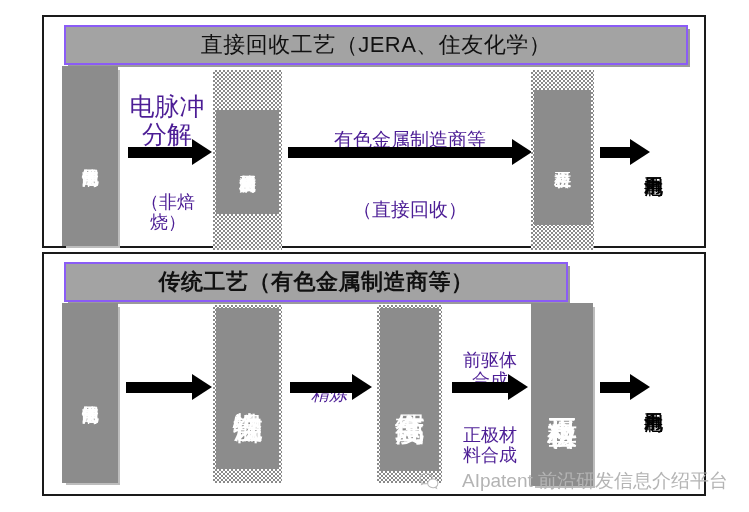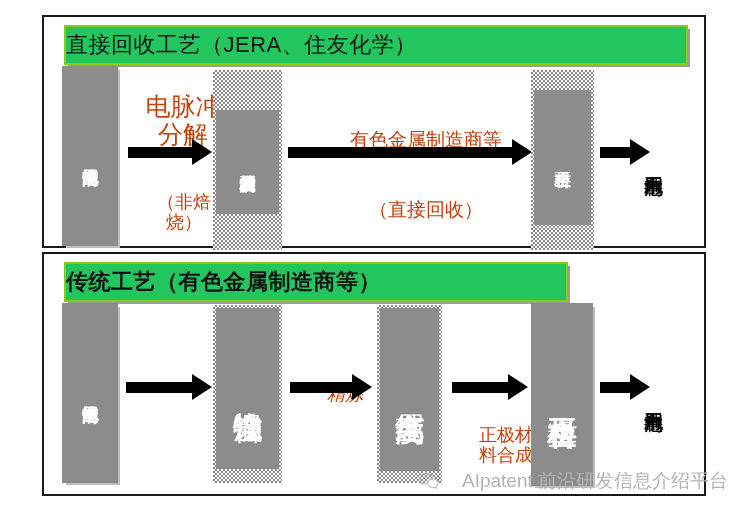--- a/index.html
+++ b/index.html
@@ -29,26 +29,26 @@
     background: #ffffff;
     box-sizing: border-box;
   }
   #section-top    { left: 42px;  top: 15px;  width: 664px; height: 233px; }
   #section-bottom { left: 42px;  top: 252px; width: 664px; height: 244px; }
 
   
   .title-banner {
     position: absolute;
     box-sizing: border-box;
-    background: #22c55e;
-    border: 2px solid #84cc16;
+    background: #a3a3a3;
+    border: 2px solid #8b5cf6;
     box-shadow: 3px 3px 0 -1px #9b9b9b;
     display: flex;
     align-items: center;
-    justify-content: flex-start;
+    justify-content: center;
   }
   .title-banner .title-text {
     font-size: 22px;
     letter-spacing: 0.5px;
     white-space: nowrap;
     color: #111111;
   }
   #title-top    { left: 20px; top: 8px;  width: 624px; height: 40px; }
   #title-bottom { left: 20px; top: 8px;  width: 504px; height: 40px; font-weight: bold; }
 
@@ -111,25 +111,24 @@
     border-top: 13px solid transparent;
     border-bottom: 13px solid transparent;
     border-left: 20px solid #000000;
     flex: 0 0 auto;
     margin-left: -1px;
   }
 
   
   .lbl {
     position: absolute;
-    color: #c2410c;
+    color: #4c1d95;
     white-space: pre-line;
     text-align: center;
     line-height: 1.12;
-    margin-left: 16px;
   }
   .lbl.big   { font-size: 25px; }
   .lbl.mid   { font-size: 18px; }
 
   
   .vlabel {
     position: absolute;
     writing-mode: vertical-rl;
     text-orientation: upright;
     color: #000000;
@@ -252,20 +251,24 @@
     <span class="shaft"></span>
     <span class="head"></span>
   </div>
 
   <div class="vbox dither" style="left:377px; top:305px; width:65px; height:178px;">
     <div class="inner" style="top:3px; bottom:12px;">
       <span class="vtext" style="font-size:30px;">高纯度金属</span>
     </div>
   </div>
 
+  <div class="lbl mid" style="left:448px; top:330px; width:84px;">
+    <span>前驱体
+合成</span>
+  </div>
 
   <div class="arrow" style="left:452px; top:380px; width:76px;">
     <span class="shaft"></span>
     <span class="head"></span>
   </div>
   <div class="lbl mid" style="left:448px; top:405px; width:84px;">
     <span>正极材
 料合成</span>
   </div>
 

